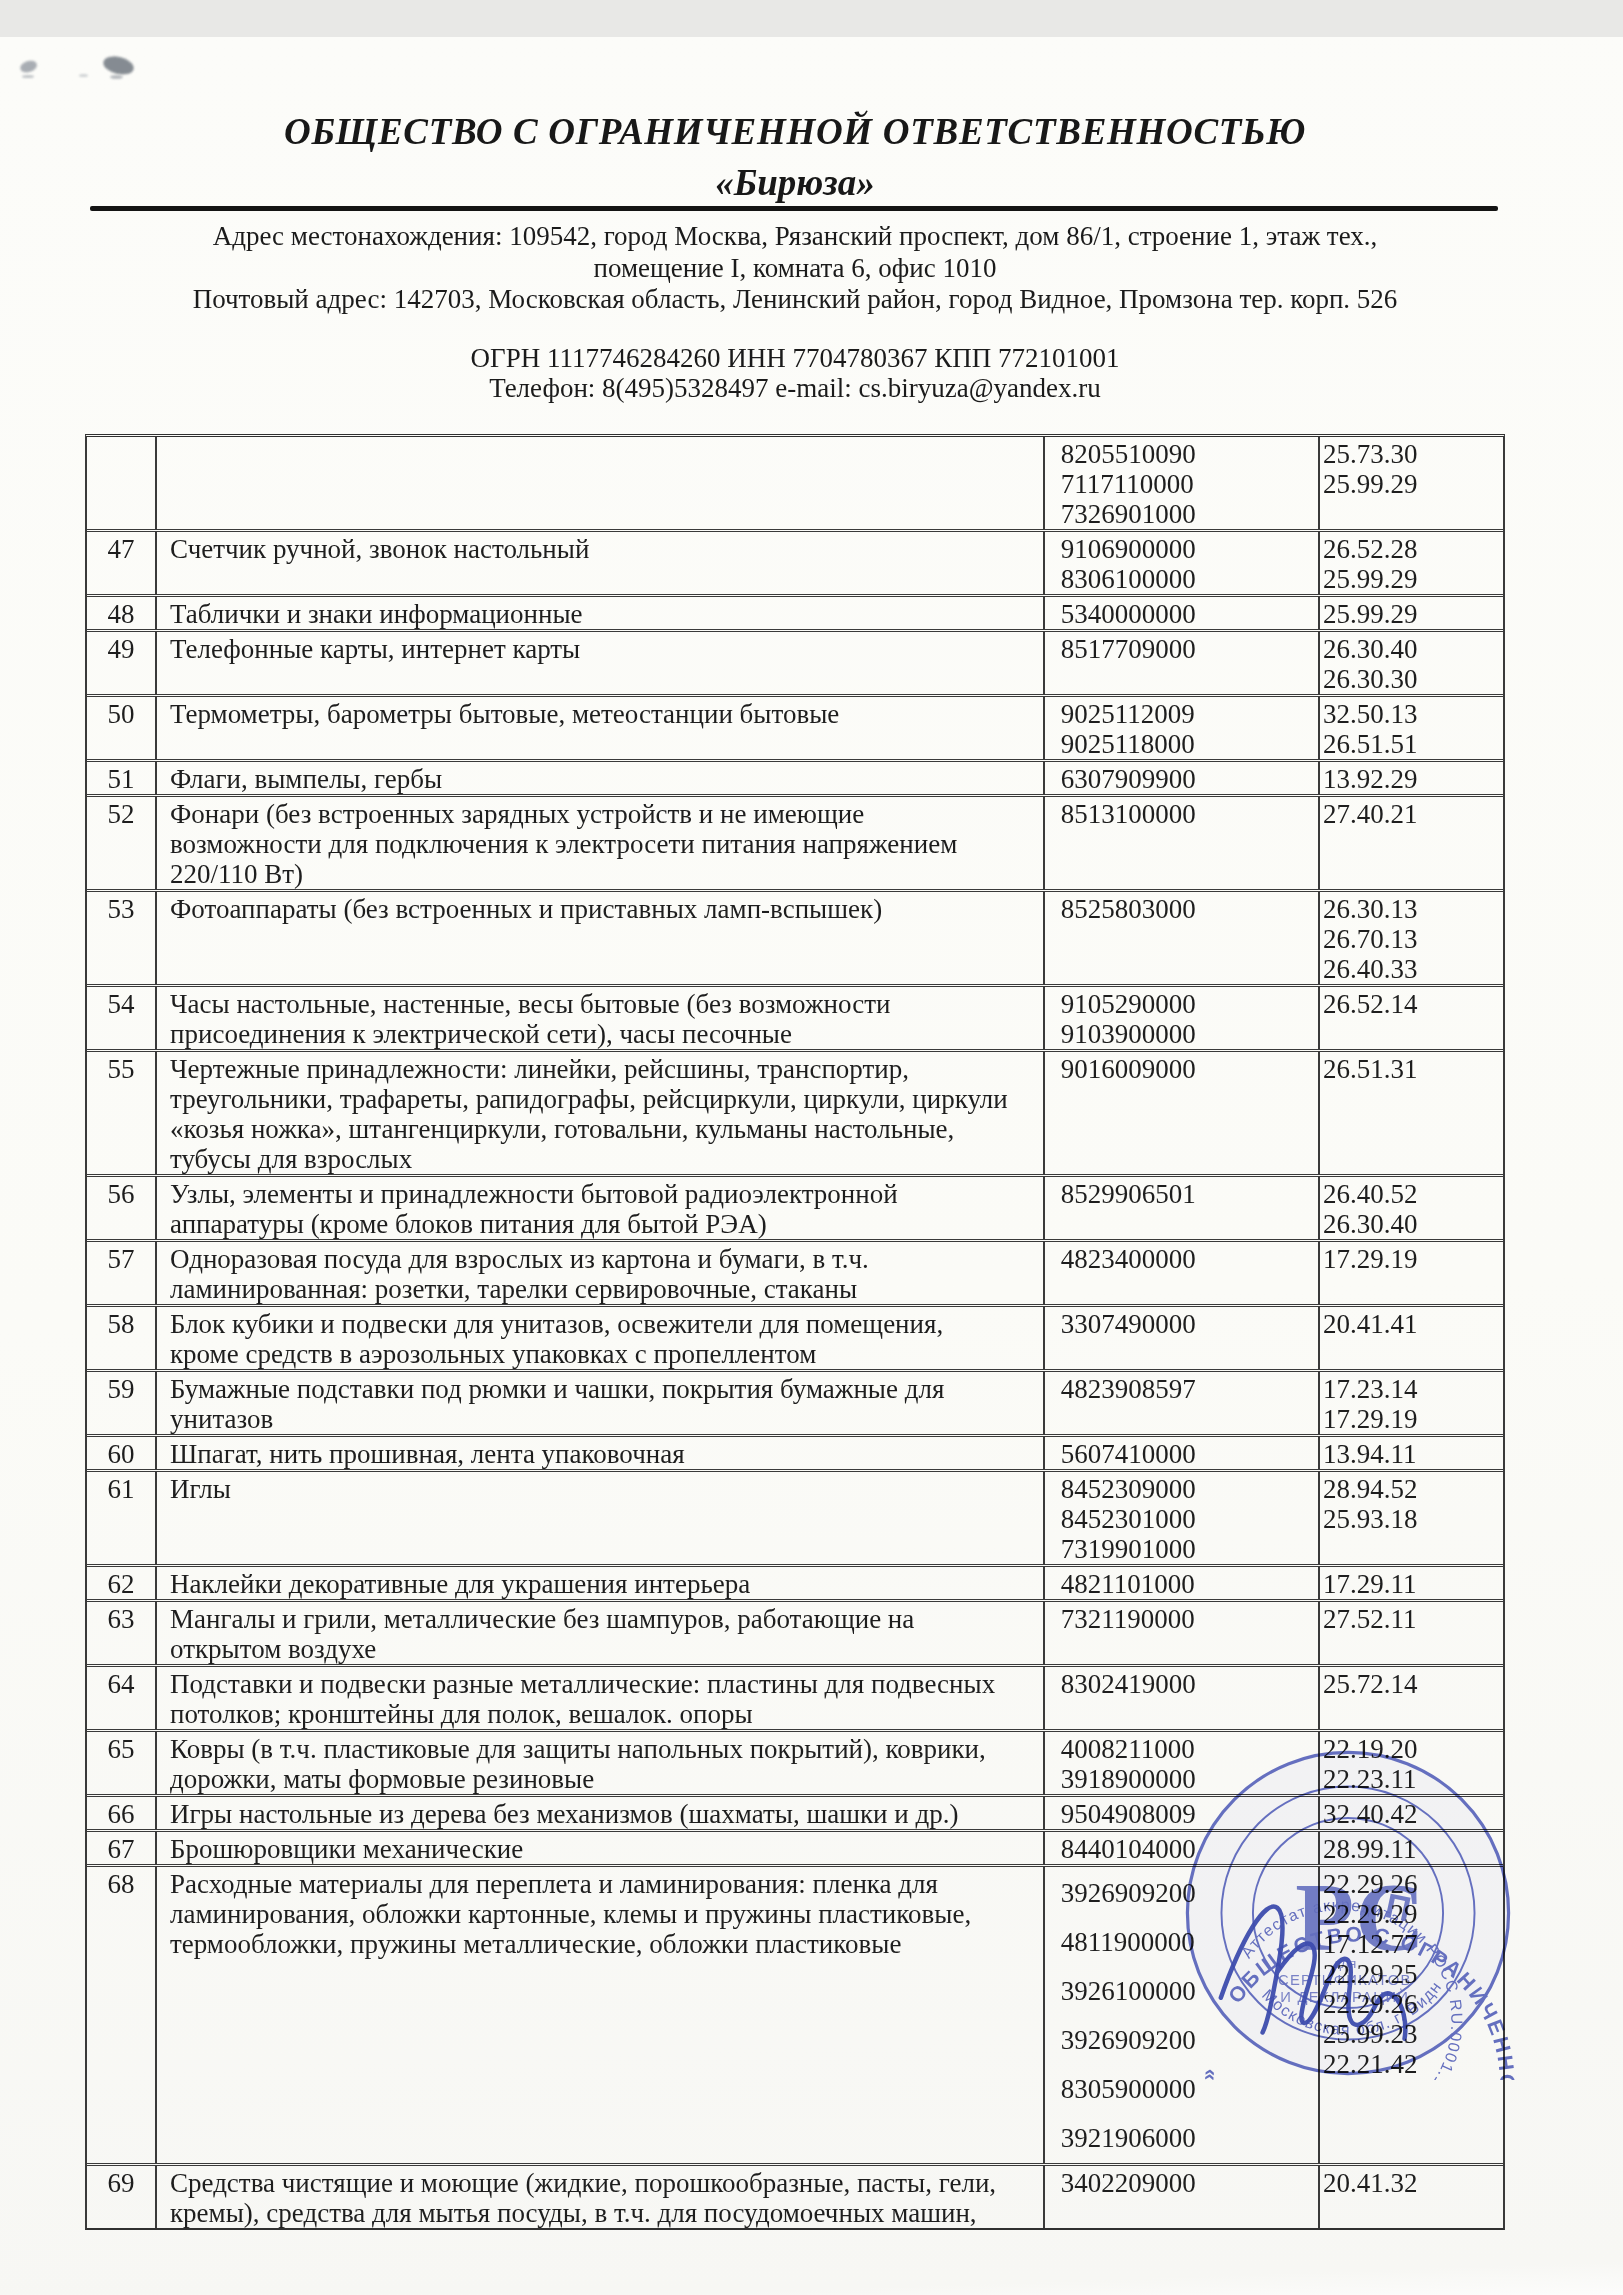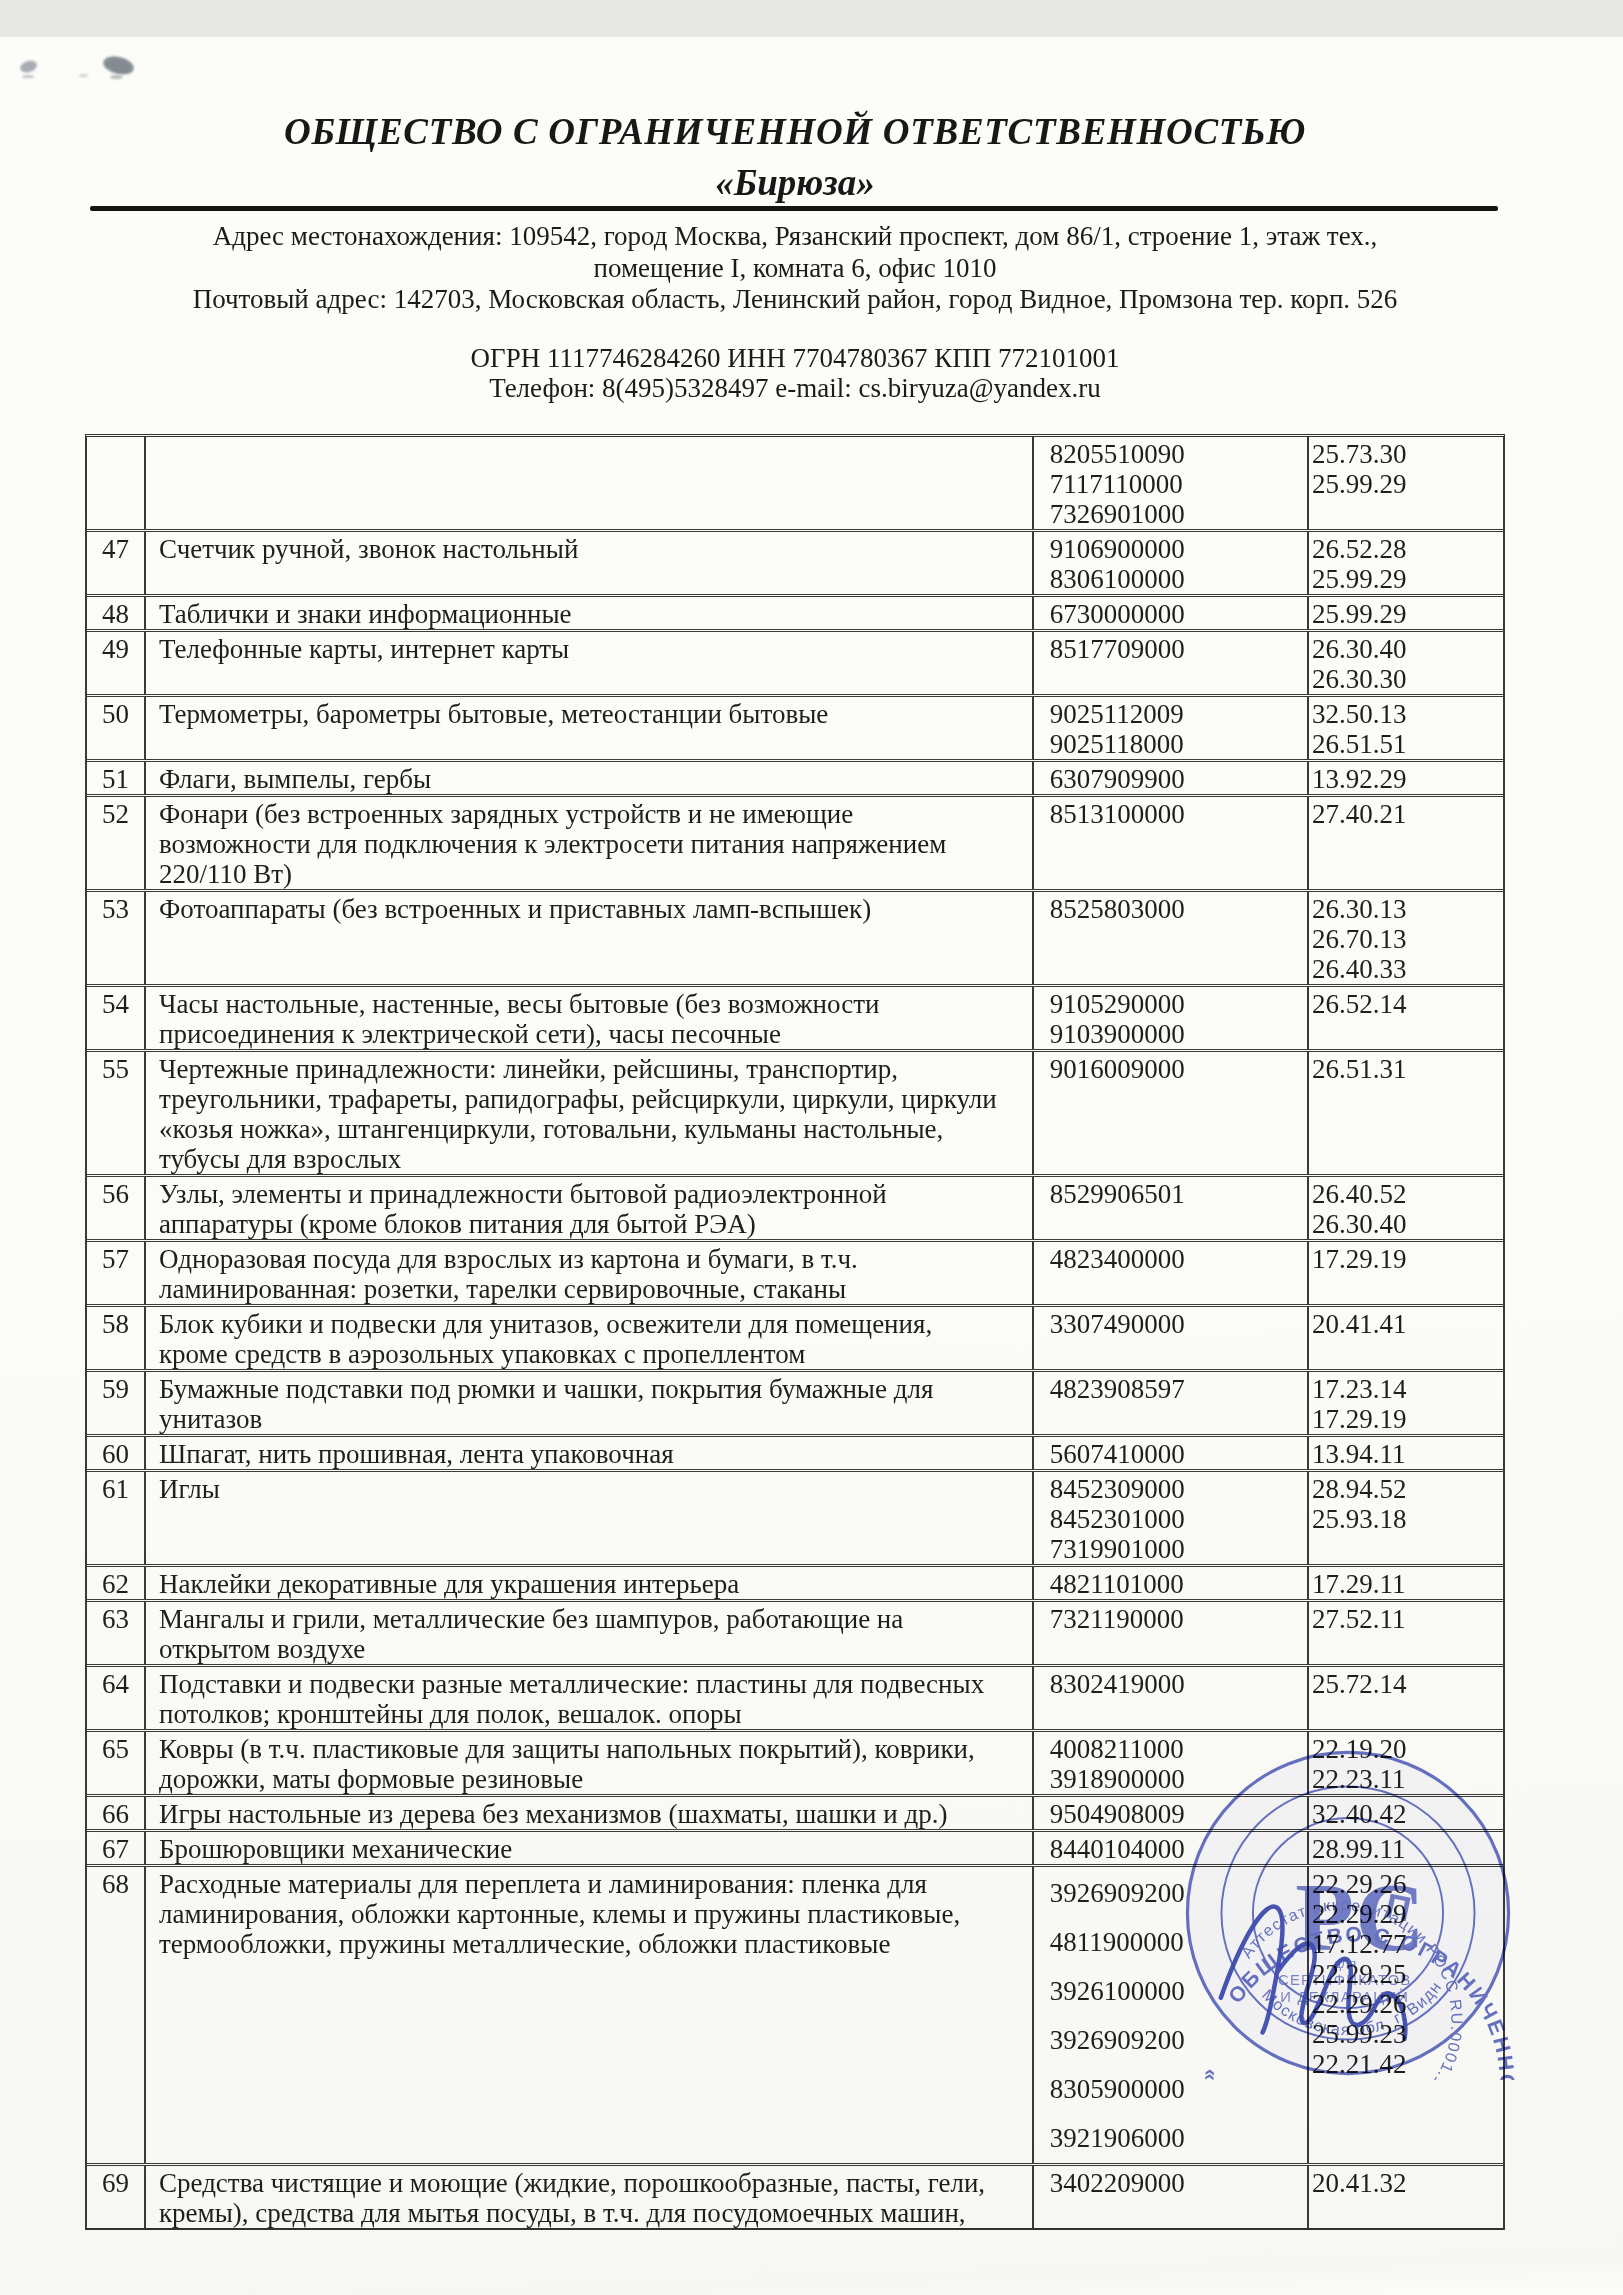--- a/index.html
+++ b/index.html
@@ -35,21 +35,21 @@
     position:absolute;left:85px;top:397px;width:1420px;
     box-sizing:border-box;
     border-left:2px solid var(--line);
     border-right:2px solid var(--line);
     border-top:3.9px double #303030;
     border-bottom:2.6px solid #303030;
   }
   .trow{display:flex;box-sizing:border-box;border-top:3.3px double var(--line);}
   .trow:first-child{border-top:none;}
   .cell{box-sizing:border-box;font-size:27px;line-height:30px;white-space:pre;overflow:hidden;padding-top:2px;}
-  .num {width:59px;border-right:2px solid var(--line);text-align:center;}
+  .num {width:70px;border-right:2px solid var(--line);text-align:center;}
   .desc{width:888px;border-right:2px solid var(--line);padding-left:13px;}
   .codes{width:275px;border-right:2px solid var(--line);padding-left:15.7px;}
   .cls {flex:1;padding-left:3px;}
   .trow[data-row="68"] .codes{line-height:49px;}
   
   #stamp-wrap{position:absolute;left:1181px;top:1709px;width:334px;height:334px;mix-blend-mode:multiply;opacity:.92;}
   #stamp-wrap svg{display:block;}
   
   .blob{position:absolute;border-radius:50%;filter:blur(1px);}
   #blob1{left:19.6px;top:23.6px;width:17px;height:10.5px;background:#8d939c;transform:rotate(-18deg);opacity:.75;}
@@ -104,21 +104,21 @@
         <div class="cell num">47</div>
         <div class="cell desc">Счетчик ручной, звонок настольный</div>
         <div class="cell codes">9106900000
 8306100000</div>
         <div class="cell cls">26.52.28
 25.99.29</div>
       </div>
       <div class="trow" data-row="48">
         <div class="cell num">48</div>
         <div class="cell desc">Таблички и знаки информационные</div>
-        <div class="cell codes">6730000000</div>
+        <div class="cell codes">5340000000</div>
         <div class="cell cls">25.99.29</div>
       </div>
       <div class="trow" data-row="49">
         <div class="cell num">49</div>
         <div class="cell desc">Телефонные карты, интернет карты</div>
         <div class="cell codes">8517709000</div>
         <div class="cell cls">26.30.40
 26.30.30</div>
       </div>
       <div class="trow" data-row="50">

